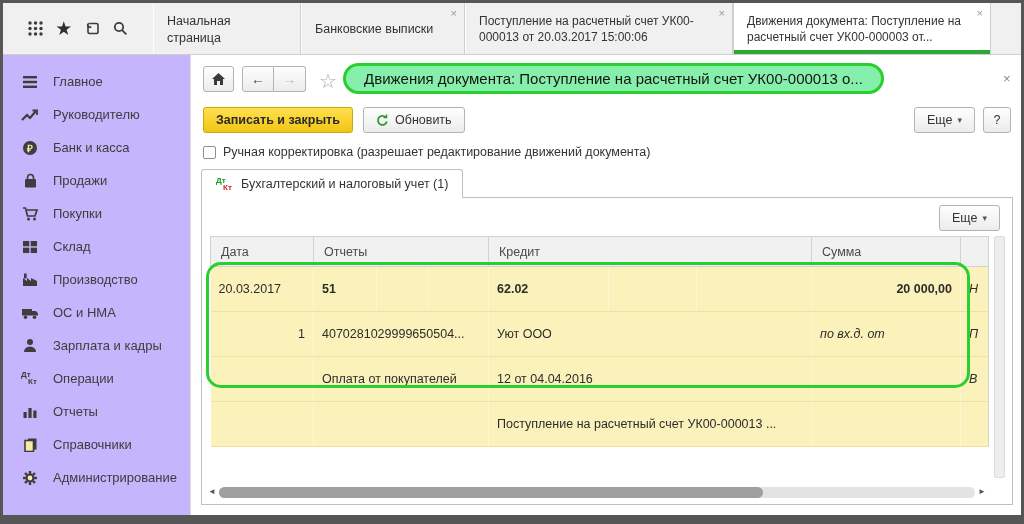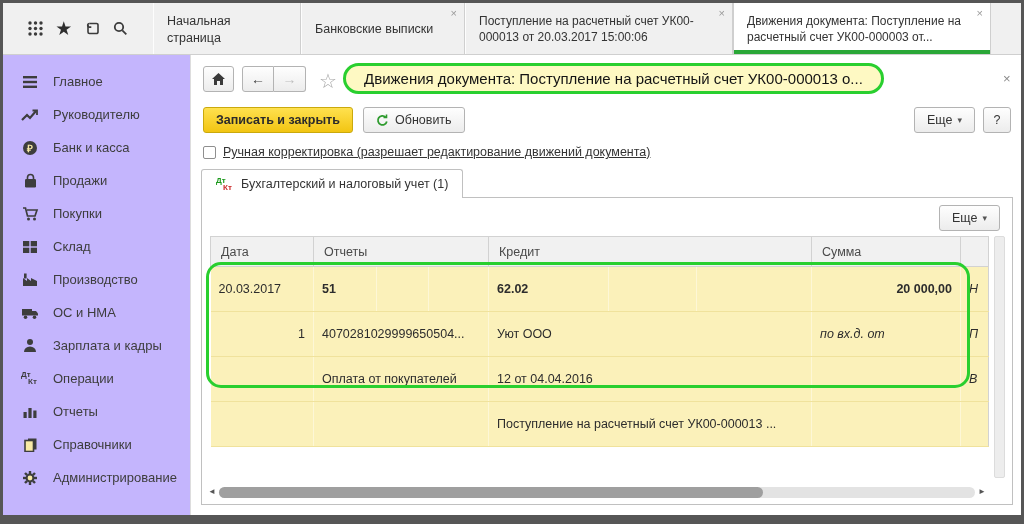--- a/index.html
+++ b/index.html
@@ -34,35 +34,35 @@
   .main{position:absolute;left:188px;top:52px;width:830px;height:460px;background:#fff;}
 
   .navrow{position:absolute;left:0;top:8px;height:34px;width:100%;}
   .navbtn{position:absolute;top:3px;height:26px;background:linear-gradient(#fefefe,#ececec);border:1px solid #b3b3b3;border-radius:3px;
           display:flex;align-items:center;justify-content:center;font-size:14px;color:#444;}
   .nav-home{left:12px;width:31px;}
   .nav-back{left:51px;width:32px;border-top-right-radius:0;border-bottom-right-radius:0;font-weight:bold;}
   .nav-fwd{left:83px;width:32px;border-left:none;border-top-left-radius:0;border-bottom-left-radius:0;color:#bdbdbd;font-weight:bold;}
   .nav-star{position:absolute;left:128px;top:6px;font-size:20px;color:#a8a8a8;}
   .title-ellipse{position:absolute;left:152px;top:0;max-width:648px;border:3px solid #29cf2f;border-radius:19px;
-                 padding:4px 18px;background:#fef9c3;white-space:nowrap;overflow:hidden;font-size:15px;color:#141414;}
+                 padding:4px 18px;background:#86efac;white-space:nowrap;overflow:hidden;font-size:15px;color:#141414;}
   .nav-close{position:absolute;left:812px;top:8px;font-size:13px;color:#8a8a8a;}
 
   .toolrow{position:absolute;left:0;top:52px;height:28px;width:100%;}
   .btn{display:inline-flex;align-items:center;justify-content:center;border:1px solid #b3b3b3;border-radius:3px;
        background:linear-gradient(#fefefe,#ececec);font-size:12.5px;color:#333;height:26px;padding:0 12px;cursor:pointer;}
   .btn-save{position:absolute;left:12px;background:linear-gradient(#ffe14f,#f2c513);border-color:#caa90d;font-weight:bold;color:#2b2b2b;}
   .btn-refresh{position:absolute;left:172px;gap:6px;}
   .btn-more1{position:absolute;right:46px;gap:5px;}
   .btn-help{position:absolute;right:10px;width:28px;padding:0;}
   .caret{font-size:9px;color:#555;}
 
   .checkrow{position:absolute;left:12px;top:90px;display:flex;align-items:center;gap:7px;}
   .checkbox{width:13px;height:13px;background:#fff;border:1px solid #8f8f8f;border-radius:2px;}
-  .checklabel{font-size:12.5px;color:#333;text-decoration:underline;}
+  .checklabel{font-size:12.5px;color:#333;}
 
   .doctab{position:absolute;left:10px;top:114px;height:29px;background:#fff;border:1px solid #c0c0c0;border-bottom:none;
           border-radius:3px 3px 0 0;display:flex;align-items:center;gap:8px;padding:0 14px;font-size:12.5px;color:#333;z-index:2;}
   .dtkt2{position:relative;width:17px;height:15px;font-weight:bold;}
   .dtkt2 .dt{position:absolute;left:0;top:-1px;font-size:8px;color:#1d9a1d;}
   .dtkt2 .kt{position:absolute;left:7px;top:6px;font-size:8px;color:#cc2b2b;}
 
   .panel{position:absolute;left:10px;top:142px;width:812px;height:308px;border:1px solid #c0c0c0;background:#fff;}
   .btn-more2{position:absolute;top:7px;right:12px;gap:5px;}
 

